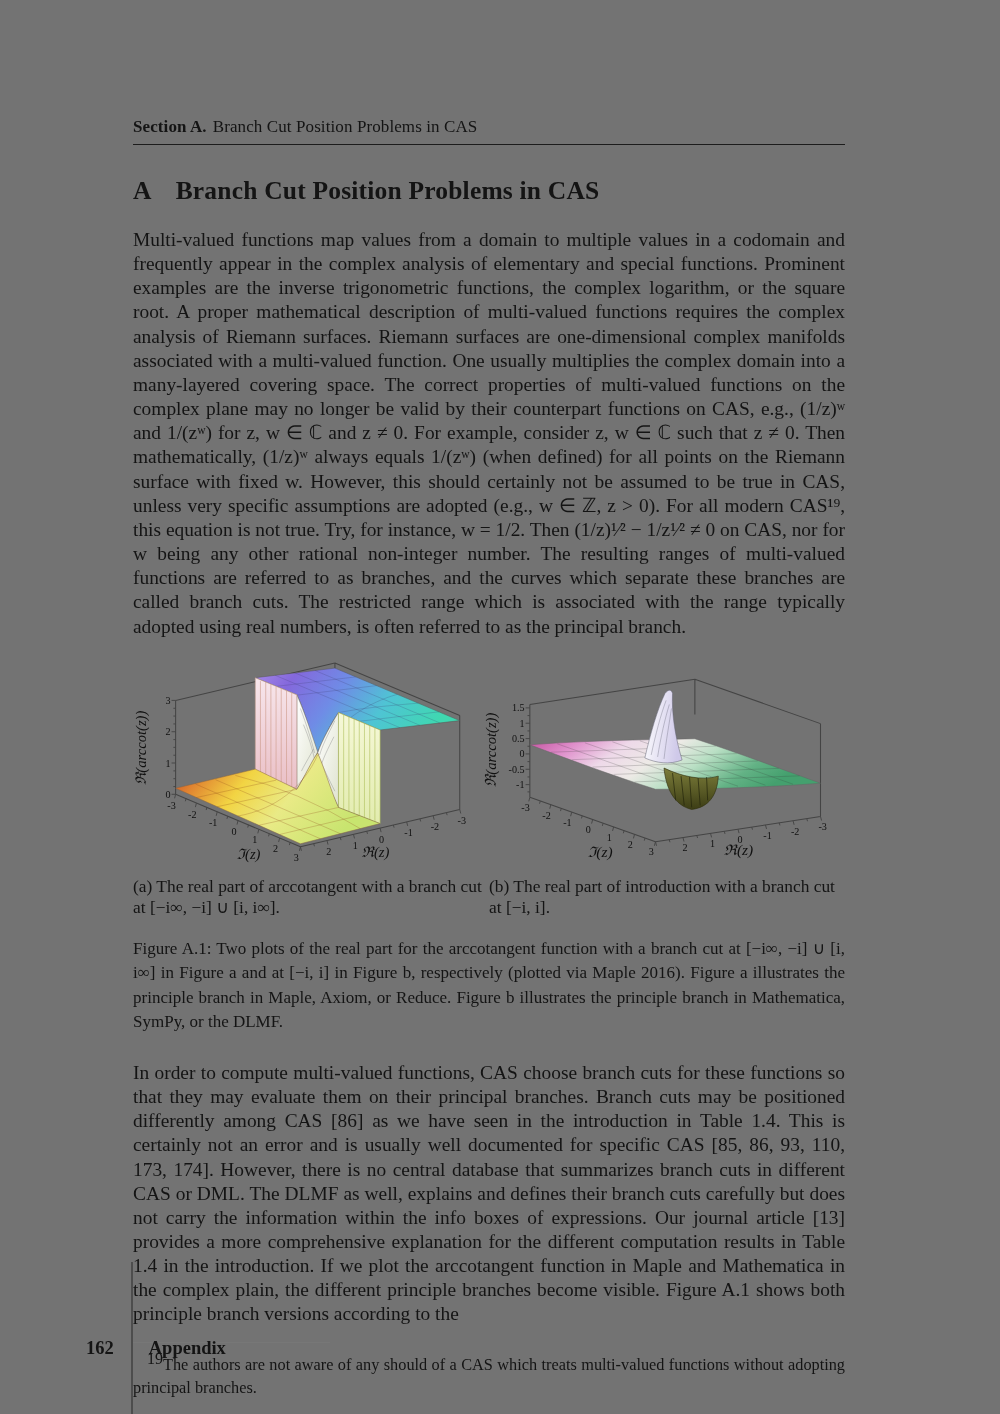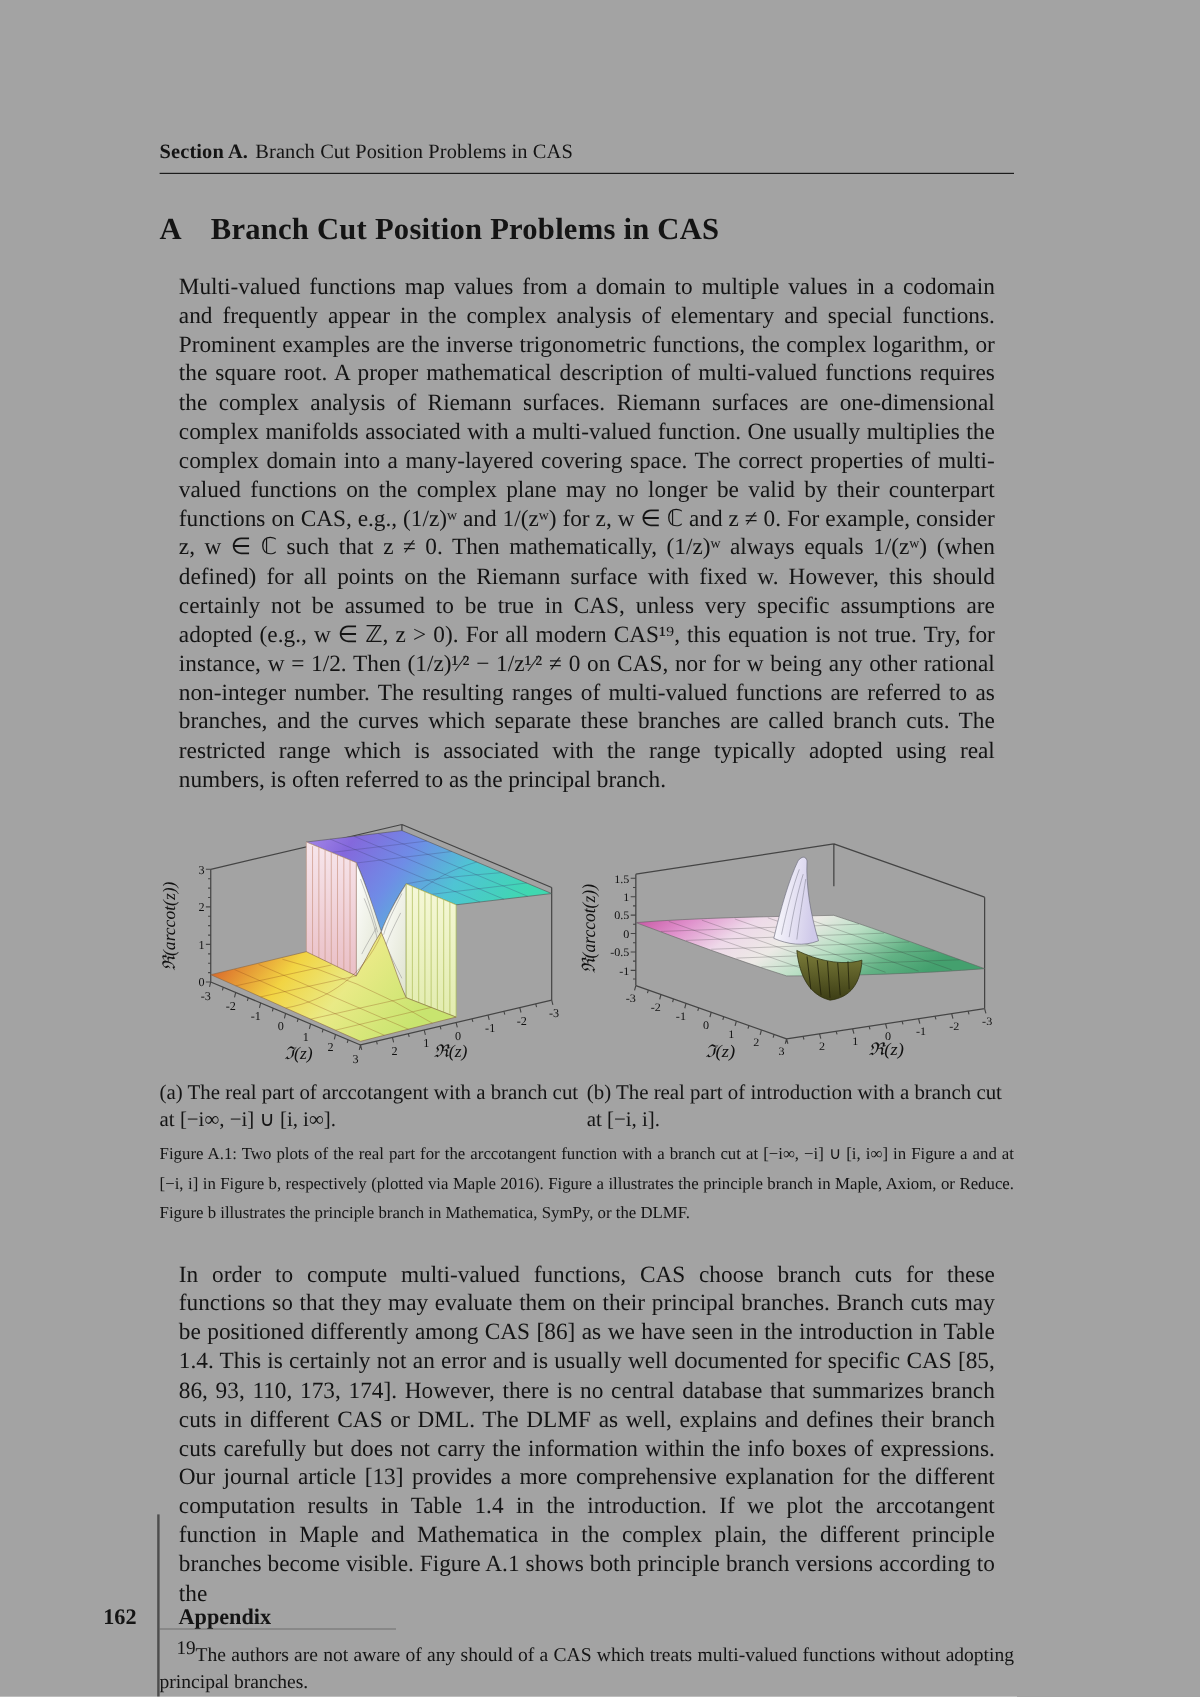--- a/index.html
+++ b/index.html
@@ -1,31 +1,31 @@
 <!DOCTYPE html>
 <html><head>
 <meta charset="utf-8">
 <style>
   html,body{margin:0;padding:0;background:#e8e8e8;}
-  .page{position:relative;width:1000px;height:1414px;background:#a3a3a3;
+  .page{position:relative;width:1000px;height:1414px;background:#737373;
         font-family:"Liberation Serif",serif;color:#141414;overflow:hidden;}
   .content{position:absolute;left:133px;top:0;width:712px;}
   .running-head{padding-top:117px;font-size:17px;letter-spacing:.1px;
         border-bottom:1.6px solid #1c1c1c;padding-bottom:7px;}
   .running-head .sec{font-weight:bold;margin-right:6px;}
   .chapter-heading{margin-top:31px;display:flex;align-items:baseline;gap:24px;
         font-size:25.5px;font-weight:bold;letter-spacing:.2px;}
-  p.body{margin:16px;margin-top:22px;font-size:19.4px;line-height:24.15px;
+  p.body{margin:0;margin-top:22px;font-size:19.4px;line-height:24.15px;
         text-align:justify;}
   p.body.second{margin-top:27px;}
   figure{margin:0;margin-top:17px;}
   .plots-row{display:flex;justify-content:space-between;align-items:flex-start;}
   .subcaps{display:flex;margin-top:8px;}
   .subcap{flex:1;font-size:17.4px;line-height:21.8px;text-align:left;}
-  figcaption.figcap{margin-top:8px;font-size:14px;line-height:24.15px;text-align:justify;}
+  figcaption.figcap{margin-top:18px;font-size:17px;line-height:24.15px;text-align:justify;}
   .footnote-rule{margin-top:15px;width:197px;border-top:1.4px solid #777;}
   .footnote{margin-top:5px;font-size:16.3px;line-height:22.5px;text-align:justify;text-indent:14px;}
   .footnote sup{font-size:16px;}
   .footer-bar{position:absolute;left:131px;top:1262px;width:2px;height:152px;background:#4d4d4d;}
   .footer{position:absolute;left:86px;top:1338px;font-weight:bold;font-size:18.5px;}
   .footer .applabel{margin-left:35px;}
   svg{display:block;}
   svg text{font-family:"Liberation Serif",serif;fill:#111;}
   text.tick{font-size:10px;}
   text.tickb{font-size:9.5px;}

